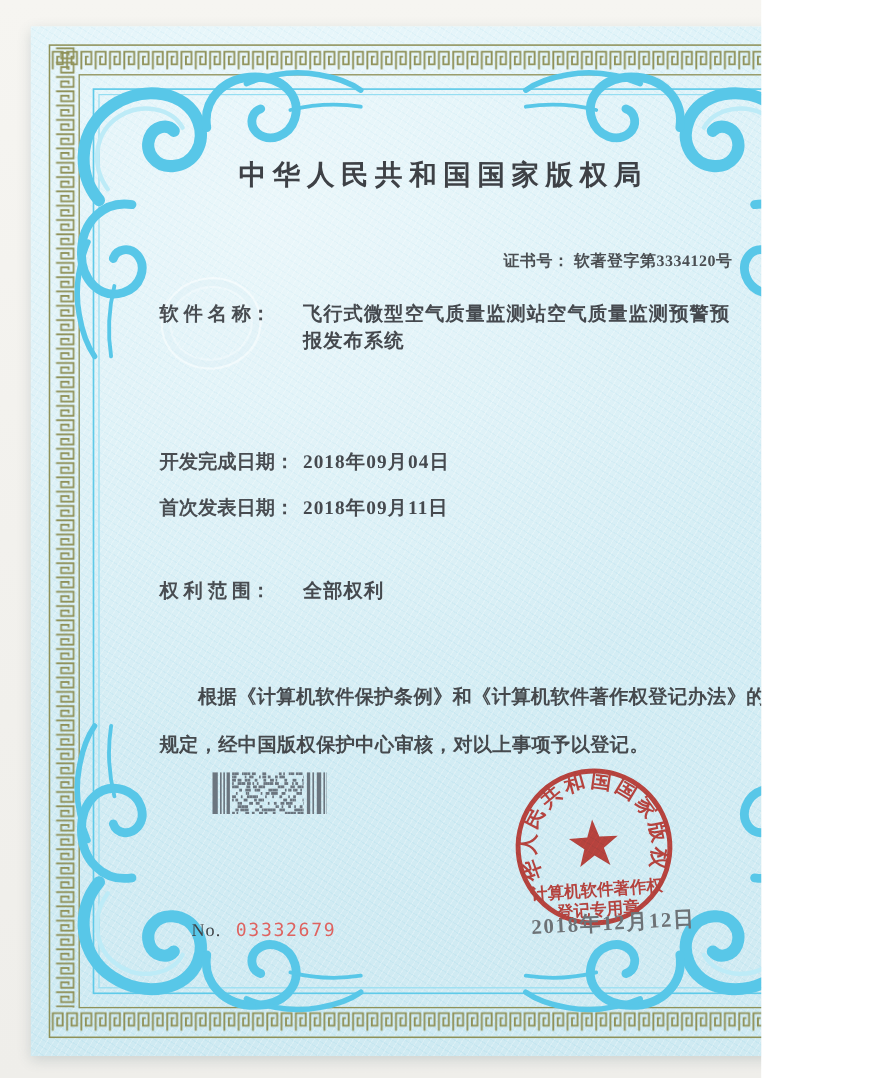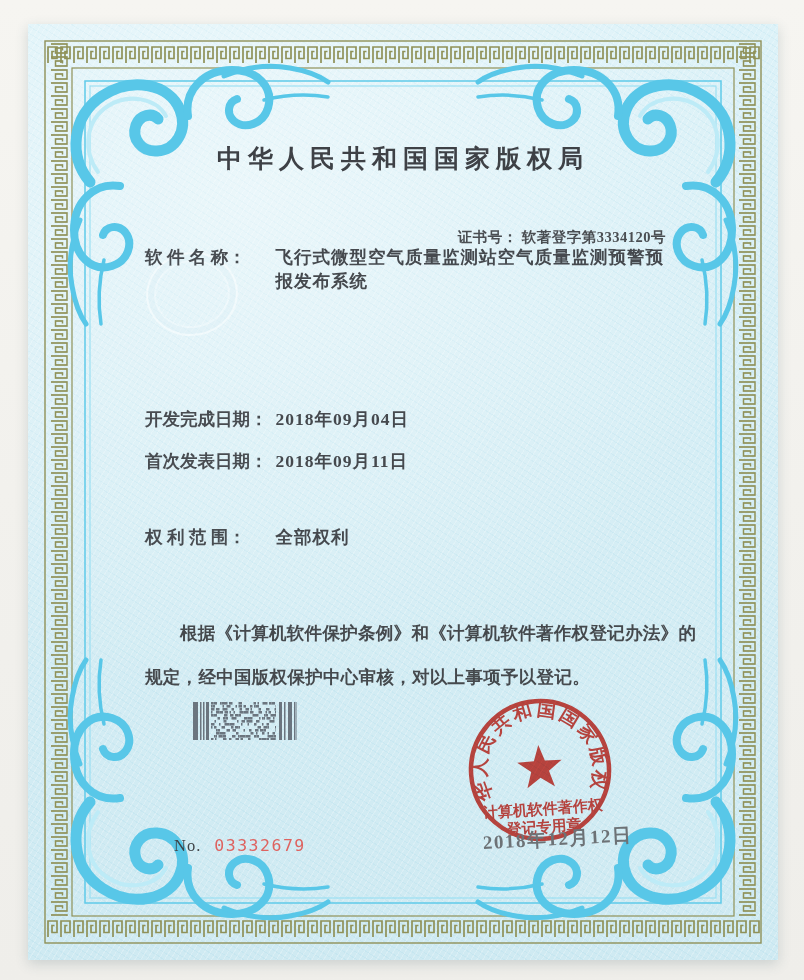--- a/index.html
+++ b/index.html
@@ -1,16 +1,16 @@
 <!DOCTYPE html>
 <html><head>
 <meta charset="utf-8">
 <style>
   html,body{margin:0;padding:0;}
-  .stage{position:relative;width:804px;height:980px;overflow:hidden;
+  .stage{position:relative;width:692px;height:980px;overflow:hidden;
     background:linear-gradient(180deg,#f6f5f1 0%,#f2f1ed 50%,#efeeea 100%);
     font-family:"Liberation Serif","DejaVu Serif",serif;}
   .paper{position:absolute;left:28px;top:24px;width:750px;height:936px;
     background:
       radial-gradient(circle at 30% 18%, rgba(255,255,255,.45), rgba(255,255,255,0) 55%),
       repeating-linear-gradient(-58deg, rgba(255,255,255,.22) 0 1px, rgba(255,255,255,0) 1px 5px),
       repeating-linear-gradient(32deg, rgba(120,195,220,.10) 0 1px, rgba(120,195,220,0) 1px 6px),
       linear-gradient(180deg,#ddf2f8 0%,#d6eef5 45%,#cfeaf2 100%);
     box-shadow:0 4px 12px rgba(60,90,100,.20);}
   .frame-svg{position:absolute;left:0;top:0;}
@@ -21,21 +21,21 @@
   .issuer{position:absolute;left:0;right:0;top:118px;margin:0;text-align:center;
     font-size:25px;font-weight:bold;letter-spacing:6px;color:#3e4146;}
   .cert-title{position:absolute;left:0;right:0;top:156px;margin:0;text-align:center;
     font-size:32px;font-weight:bold;letter-spacing:4px;color:#34373c;}
   .certno{position:absolute;right:112px;top:204px;font-size:14.5px;color:#4a4e52;
     letter-spacing:.5px;font-weight:600;}
   .row{position:absolute;left:117px;font-size:17.5px;color:#484c51;line-height:24px;font-weight:600;}
   .row .lbl{display:inline-block;width:126px;vertical-align:top;}
   .row .val{display:inline-block;vertical-align:top;letter-spacing:1px;color:#45494e;}
   .row .val-wrap{display:inline-block;width:402px;vertical-align:top;letter-spacing:1px;color:#45494e;}
-  .r0{top:221px;} .r1{top:311px;} .r2{top:383px;} .r3{top:425px;}
+  .r0{top:249px;} .r1{top:311px;} .r2{top:383px;} .r3{top:425px;}
   .r4{top:466px;} .r5{top:501px;} .r6{top:543px;}
   .statement{position:absolute;left:117px;top:587px;width:565px;margin:0;
     font-size:17.5px;line-height:44px;letter-spacing:.3px;color:#45494d;
     text-indent:2em;font-weight:600;}
   .barcode{position:absolute;left:165px;top:678px;opacity:.82;}
   .seal{position:absolute;left:427px;top:661px;transform:rotate(-4deg);
     mix-blend-mode:multiply;opacity:.9;}
   .seal-date{position:absolute;left:455px;top:806px;font-size:19px;color:#6d7276;
     letter-spacing:1.5px;font-weight:600;transform:rotate(-3deg);transform-origin:left center;}
   .serial{position:absolute;left:146px;top:812px;font-size:16.5px;color:#3f4347;letter-spacing:1px;}

